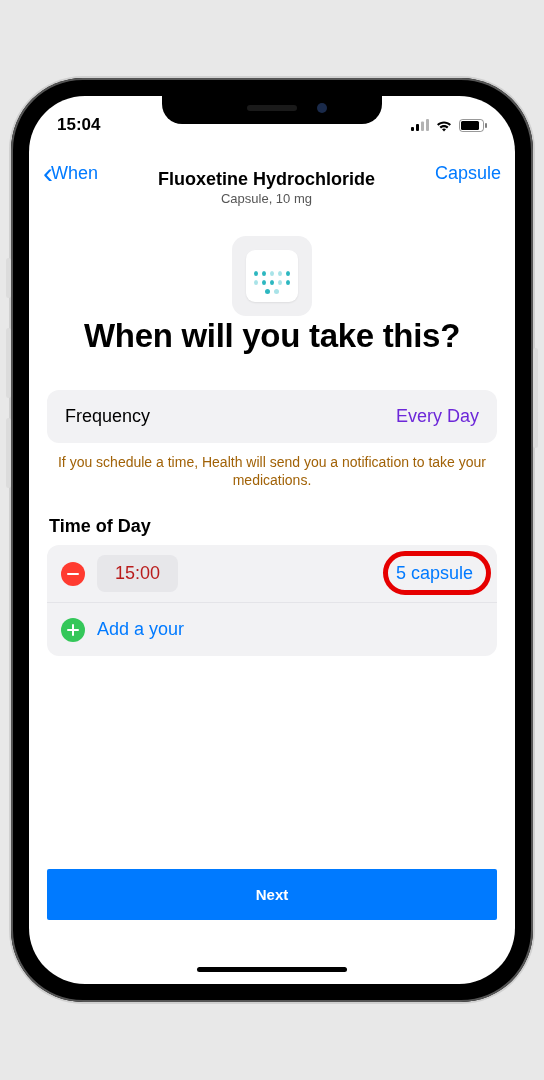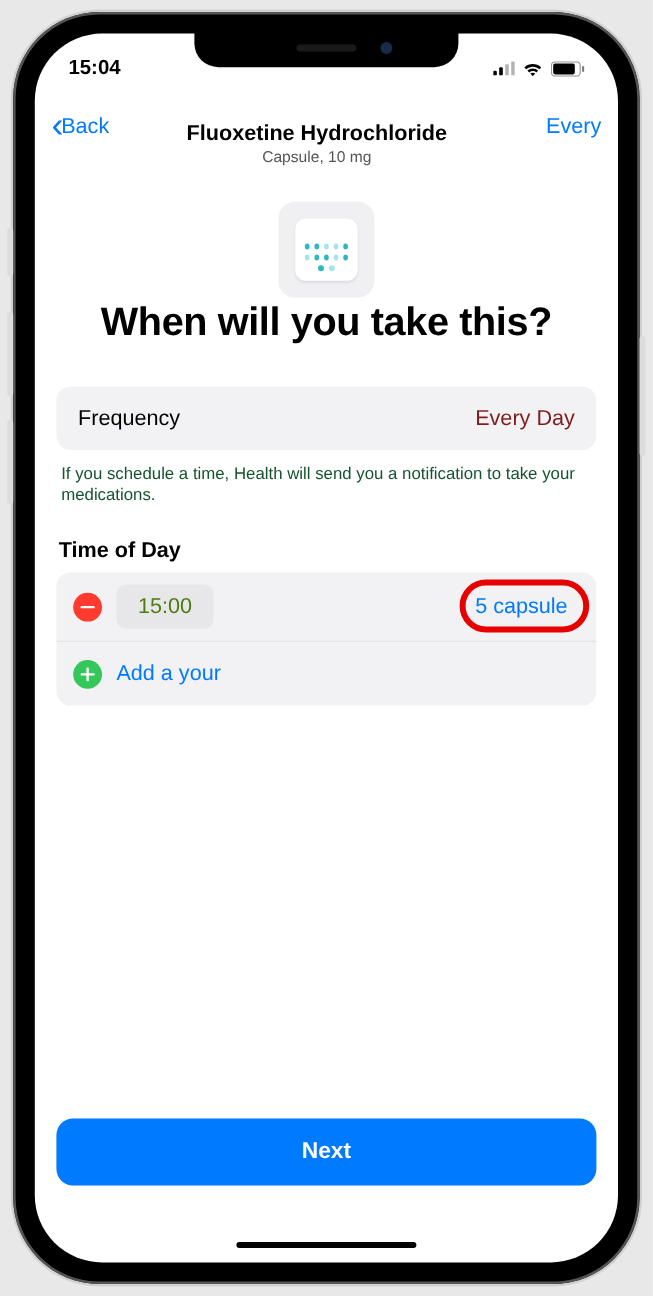--- a/index.html
+++ b/index.html
@@ -7,21 +7,21 @@
     background: #e8e8e8;
     font-family: -apple-system, 'Helvetica Neue', Helvetica, Arial, sans-serif;
     width: 544px;
     height: 1080px;
     display: flex;
     align-items: center;
     justify-content: center;
   }
   .phone-frame {
     width: 522px;
-    height: 1060px;
+    height: 924px;
     background: #000;
     border-radius: 72px;
     padding: 14px;
     position: relative;
     box-shadow: 0 0 0 2px #d0d0d0, inset 0 0 0 2px #555;
   }
   .phone-inner {
     width: 100%;
     height: 100%;
     background: #000;
@@ -123,25 +123,25 @@
     background: #f2f2f4;
     border-radius: 12px;
     display: flex;
     justify-content: space-between;
     align-items: center;
     padding: 16px 18px;
     font-size: 18px;
     cursor: pointer;
   }
   .freq-label { color: #000000; }
-  .freq-value { color: #7f1d1d; }
+  .freq-value { color: #6d28d9; }
   .hint {
-    text-align: left;
+    text-align: center;
     font-size: 14px;
-    color: #14532d;
+    color: #a16207;
     margin-top: 10px;
     line-height: 1.35;
     padding: 0 4px;
   }
   .section-title {
     text-align: left;
     font-size: 18px;
     font-weight: 600;
     margin-top: 26px;
     padding: 0 2px 8px;
@@ -164,21 +164,21 @@
     cursor: pointer;
   }
   .circ-minus { background: #ff3b30; }
   .circ-plus { background: #34c759; }
   .time-pill {
     margin-left: 12px;
     background: #e7e7ea;
     border-radius: 8px;
     padding: 8px 18px;
     font-size: 18px;
-    color: #4d7c0f;
+    color: #b91c1c;
     cursor: pointer;
   }
   .row-spacer { flex: 1; }
   .dosage {
     color: #007aff;
     font-size: 18px;
     cursor: pointer;
     padding: 6px 10px;
     white-space: nowrap;
   }
@@ -200,24 +200,24 @@
     pointer-events: none;
   }
   .next-wrap {
     position: absolute;
     bottom: 64px;
     left: 18px; right: 18px;
   }
   .next-btn {
     background: #007aff;
     color: #fff;
-    font-size: 19px;
+    font-size: 15px;
     font-weight: 600;
     text-align: center;
-    border-radius: 14px;
+    border-radius: 2px;
     padding: 17px 0;
     cursor: pointer;
   }
   .home-indicator {
     position: absolute;
     bottom: 12px; left: 50%;
     transform: translateX(-50%);
     width: 150px; height: 5px;
     background: #000;
     border-radius: 3px;
@@ -261,27 +261,27 @@
             <rect x="0.5" y="0.5" width="24" height="12" rx="3" stroke="#000" stroke-opacity="0.4" fill="none"></rect>
             <rect x="2" y="2" width="18" height="9" rx="1.5" fill="#000"></rect>
             <rect x="26" y="4" width="2" height="5" rx="1" fill="#000" fill-opacity="0.5"></rect>
           </svg>
         </div>
       </div>
 
       <div class="nav-bar">
         <div class="nav-left">
           <span class="chev">‹</span>
-          <span>Back</span>
+          <span>When</span>
         </div>
         <div class="nav-title">
           <div class="t1">Fluoxetine Hydrochloride</div>
           <div class="t2">Capsule, 10 mg</div>
         </div>
-        <div class="nav-right">Every</div>
+        <div class="nav-right">Capsule</div>
       </div>
 
       <div class="content">
         <div class="med-icon-wrap">
           <div class="med-icon">
             <div class="inner">
               <div class="dot-row">
                 <div class="dot teal"></div>
                   <div class="dot teal"></div>
                   <div class="dot light"></div>

